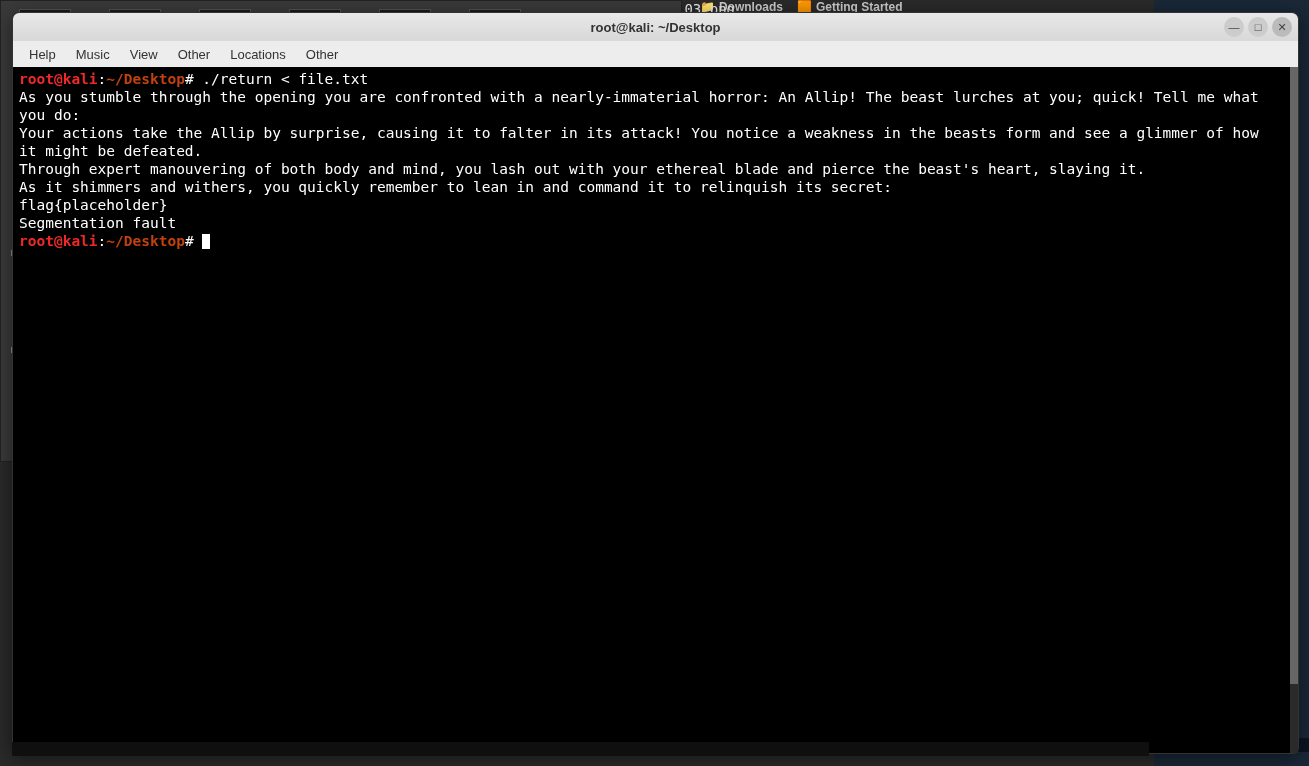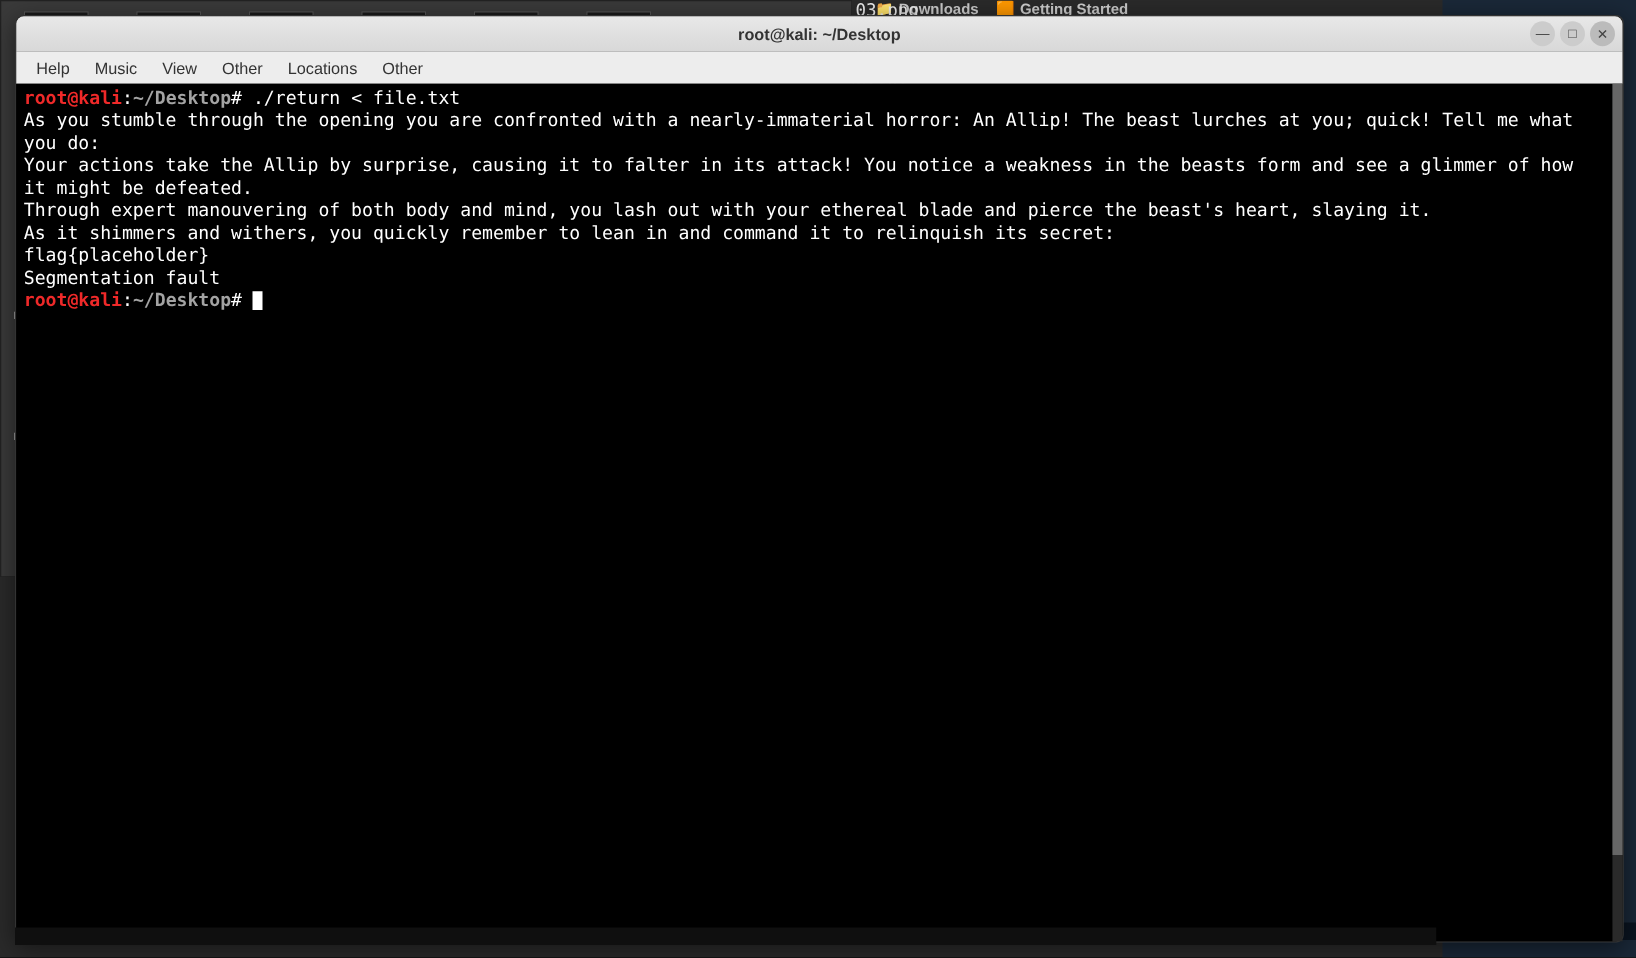--- a/index.html
+++ b/index.html
@@ -33,21 +33,21 @@
 .term{position:absolute;left:12px;top:12px;width:1285px;height:740px;background:rgba(10,10,10,0.92);border:1px solid #333;border-radius:6px;box-shadow:0 4px 20px rgba(0,0,0,0.5)}
 .titlebar{height:28px;background:linear-gradient(#e8e8e8,#d8d8d8);border-radius:6px 6px 0 0;display:flex;align-items:center;position:relative}
 .ttitle{position:absolute;left:0;right:0;text-align:center;font-size:13px;font-weight:bold;color:#333}
 .tctrls{position:absolute;right:6px;display:flex;gap:4px}
 .tctrl{width:20px;height:20px;border-radius:10px;background:#ccc;display:flex;align-items:center;justify-content:center;font-size:11px;color:#444;cursor:pointer}
 .tctrl.close{background:#bbb}
 .menubar{height:26px;background:#ededed;display:flex;align-items:center;padding:0 8px;gap:4px;font-size:13px;color:#333}
 .mitem{padding:2px 8px;cursor:pointer}
 .termbody{position:absolute;top:54px;left:0;right:8px;bottom:0;background:#000;padding:4px 6px;font-family:'DejaVu Sans Mono',monospace;font-size:14.5px;color:#fff;line-height:1.24;overflow:hidden}
 .termbody .p-red{color:#ef2929;font-weight:bold}
-.termbody .p-blue{color:#a3a3a3;font-weight:bold}
+.termbody .p-blue{color:#c2410c;font-weight:bold}
 .cursor{display:inline-block;width:8px;height:15px;background:#fff;vertical-align:middle}
 .scroll{position:absolute;top:54px;right:0;bottom:0;width:8px;background:#2a2a2a}
 .scrollthumb{position:absolute;top:0;width:8px;height:90%;background:#666}
 
 .side-behind{position:absolute;left:676px;top:0;width:80px;font-family:monospace;color:#eee;font-size:14px;line-height:1.3;white-space:pre}
 .bookmarks{position:absolute;left:700px;top:0;font-size:12px;color:#ccc;display:flex;gap:14px}
 .bookmarks span{display:flex;align-items:center;gap:4px}
 
 .leftprompts{position:absolute;left:14px;top:456px;font-family:monospace;font-size:14px;line-height:1.3}
 .leftprompts div{white-space:nowrap}

